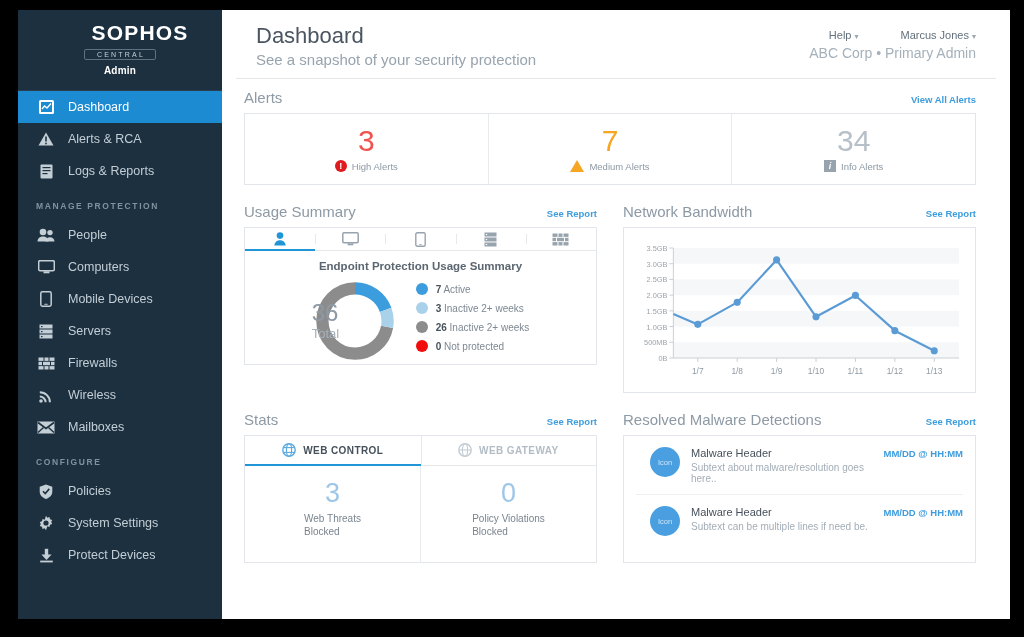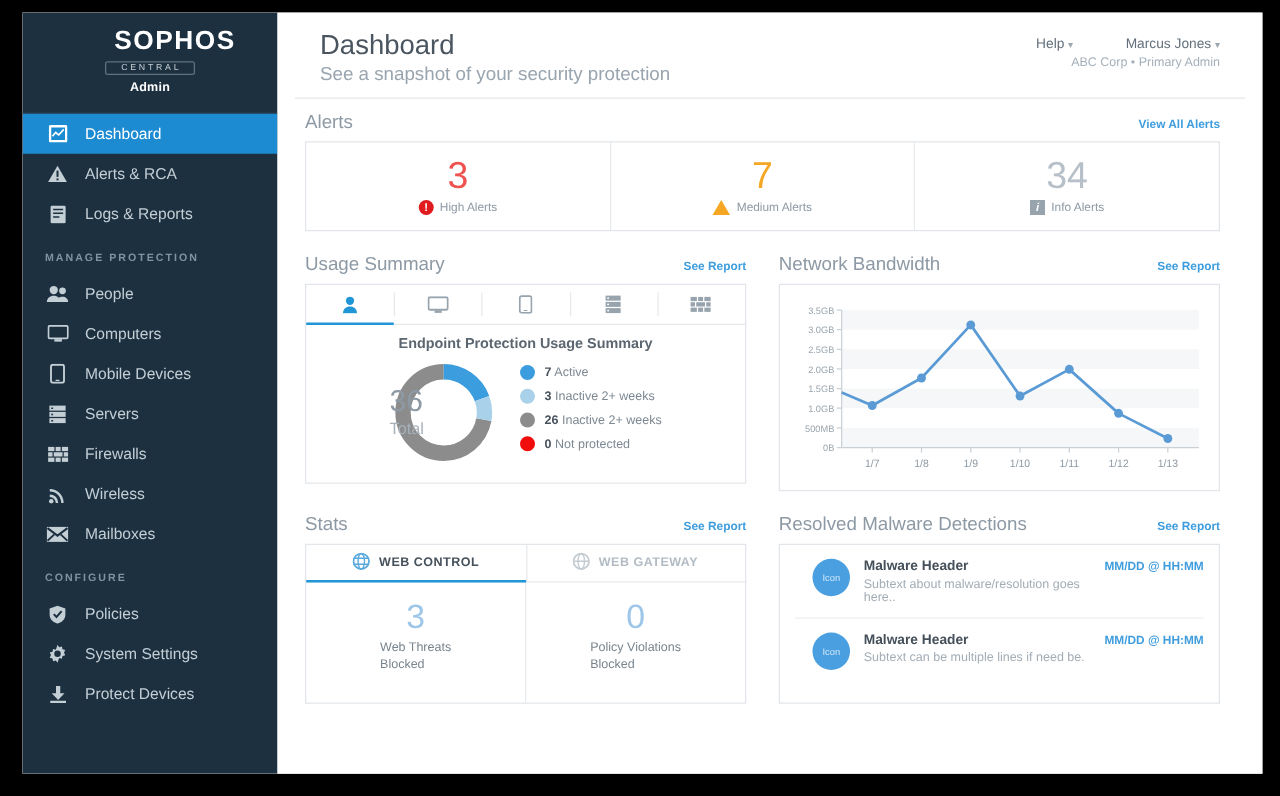--- a/index.html
+++ b/index.html
@@ -76,21 +76,21 @@
     padding: 14px 20px 10px 20px;
     border-bottom: 1px solid #e4e7ea;
     margin: 0 14px;
   }
   .page-title { font-size: 22px; color: #4a5560; font-weight: normal; line-height: 1.1; }
   .page-sub { font-size: 15px; color: #98a4ae; margin-top: 3px; }
   .topright { text-align: right; padding-top: 5px; }
   .topright-row1 { font-size: 11px; color: #63707c; }
   .topright-row1 .help { margin-right: 42px; cursor: pointer; }
   .caret { font-size: 8px; color: #9aa6b0; margin-left: 3px; }
-  .topright-row2 { font-size: 10px; color: #a5b0ba; margin-top: 4px; }
+  .topright-row2 { font-size: 14px; color: #a5b0ba; margin-top: 4px; }
 
   .content { padding: 10px 34px 0 22px; }
 
   .sec-head {
     display: flex; align-items: baseline; justify-content: space-between;
     margin-bottom: 7px;
   }
   .sec-title { font-size: 15px; color: #8d99a4; font-weight: normal; }
   .sec-link { font-size: 9.5px; color: #3f9ddd; cursor: pointer; font-weight: bold; }
 
@@ -121,21 +121,21 @@
     width: 12px; height: 12px; background: #97a3ad; color: #fff;
     font-size: 9px; font-weight: bold; font-style: italic;
     display: flex; align-items: center; justify-content: center; line-height: 1;
   }
 
   
   .row2 { display: flex; gap: 26px; margin-top: 18px; }
   .col { flex: 1; min-width: 0; }
 
   
-  .usage-card { height: 160px; display: flex; flex-direction: column; }
+  .usage-card { height: 138px; display: flex; flex-direction: column; }
   .tabstrip { display: flex; height: 32px; border-bottom: 1px solid #e6e9ec; }
   .tab {
     flex: 1; display: flex; align-items: center; justify-content: center;
     cursor: pointer; position: relative;
   }
   .tab + .tab::before {
     content: ""; position: absolute; left: 0; top: 6px; bottom: 6px;
     width: 1px; background: #e6e9ec;
   }
   .tab.active::after {
@@ -199,21 +199,21 @@
   .malware-card { height: 128px; padding: 0 12px; }
   .mal-row { display: flex; align-items: flex-start; padding: 11px 0 10px 14px; }
   .mal-row + .mal-row { border-top: 1px solid #edf0f2; }
   .mal-avatar {
     width: 30px; height: 30px; border-radius: 50%; background: #4a9fe0;
     color: #cfe6f8; font-size: 7.5px;
     display: flex; align-items: center; justify-content: center;
     flex: 0 0 30px; margin-right: 11px;
   }
   .mal-body { flex: 1; min-width: 0; }
-  .mal-head { font-size: 11px; color: #45505a; font-weight: bold; }
+  .mal-head { font-size: 11px; color: #45505a; font-weight: normal; }
   .mal-sub { font-size: 10px; color: #a3adb6; margin-top: 3px; }
   .mal-time { font-size: 9.5px; color: #3f9ddd; font-weight: bold; white-space: nowrap; padding-top: 1px; }
 </style>
 </head>
 <body>
 
 <div class="page">
 
   <div class="sidebar">
     <div class="brand">

